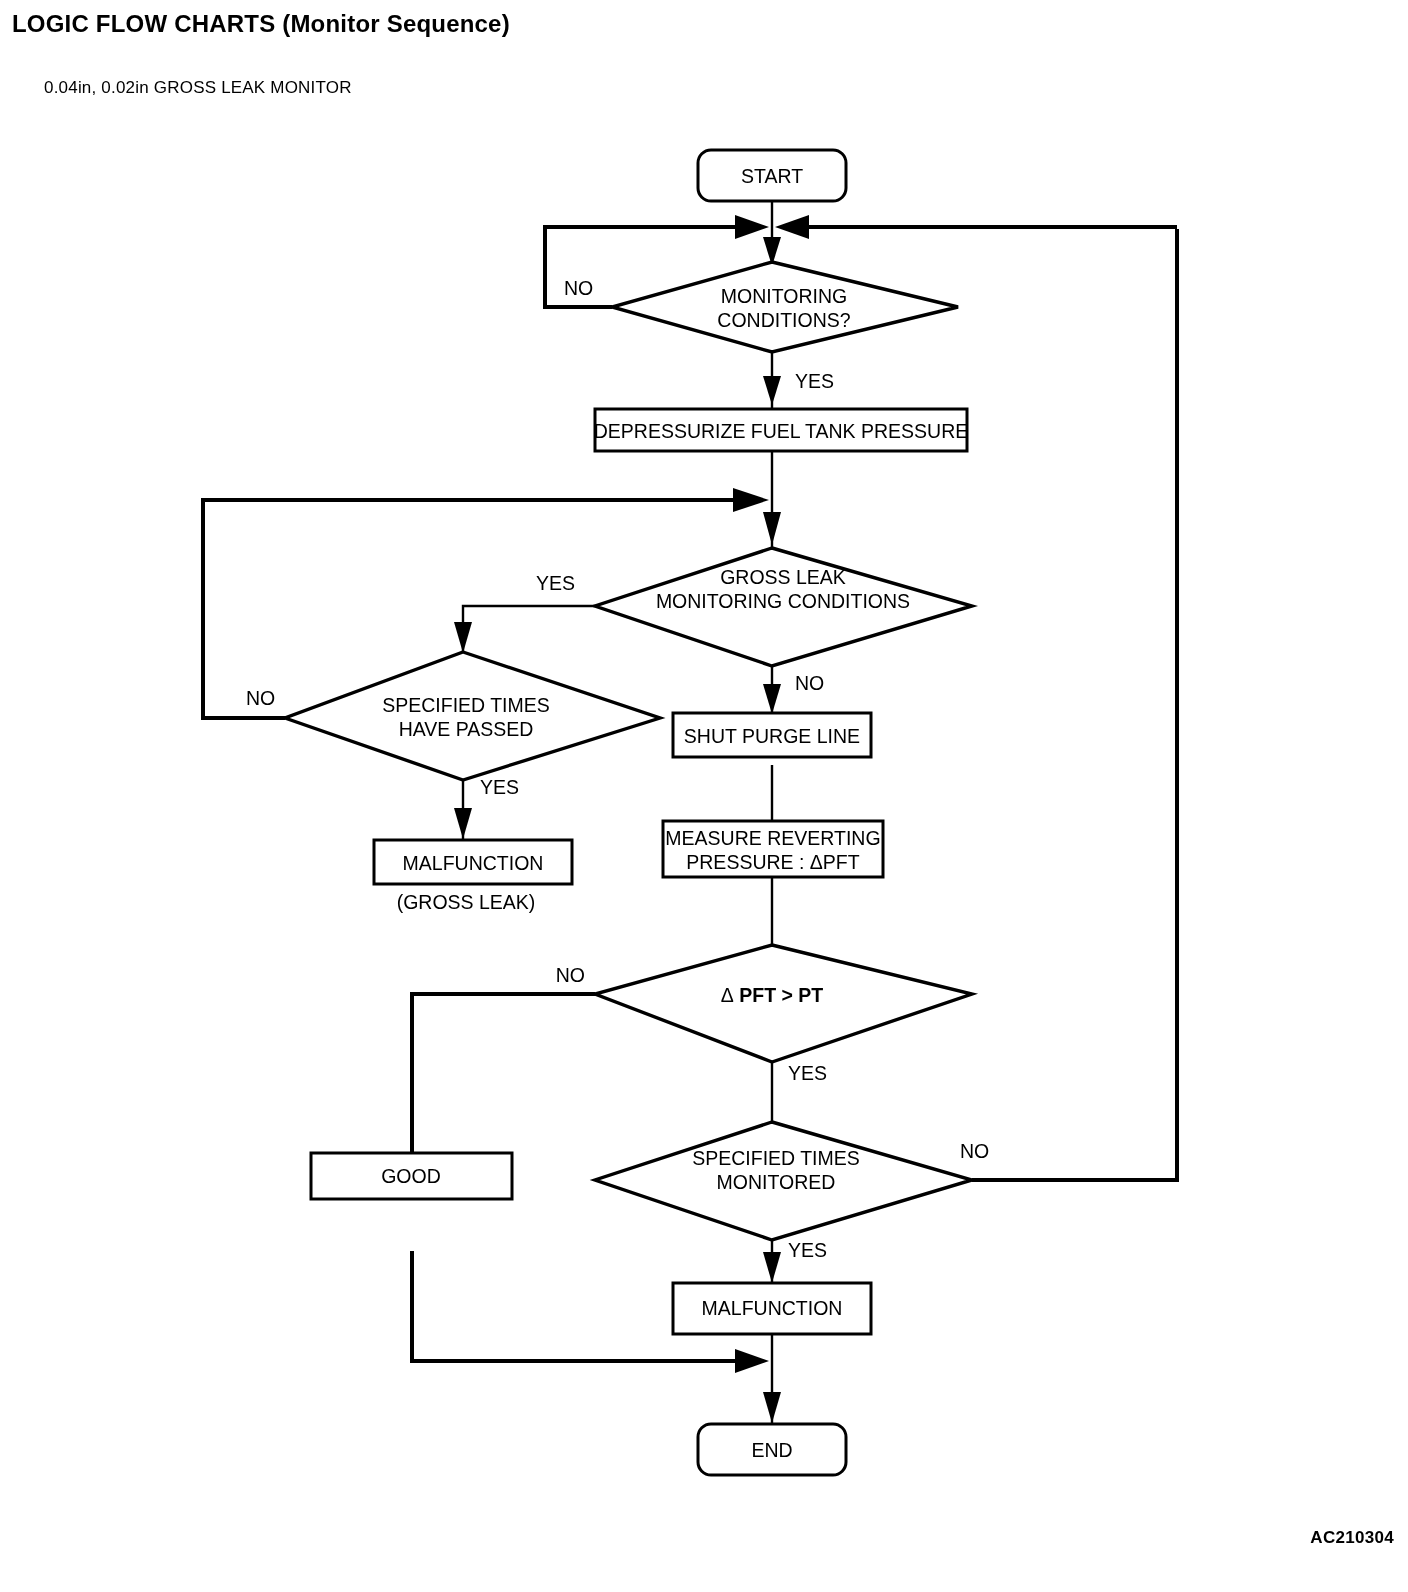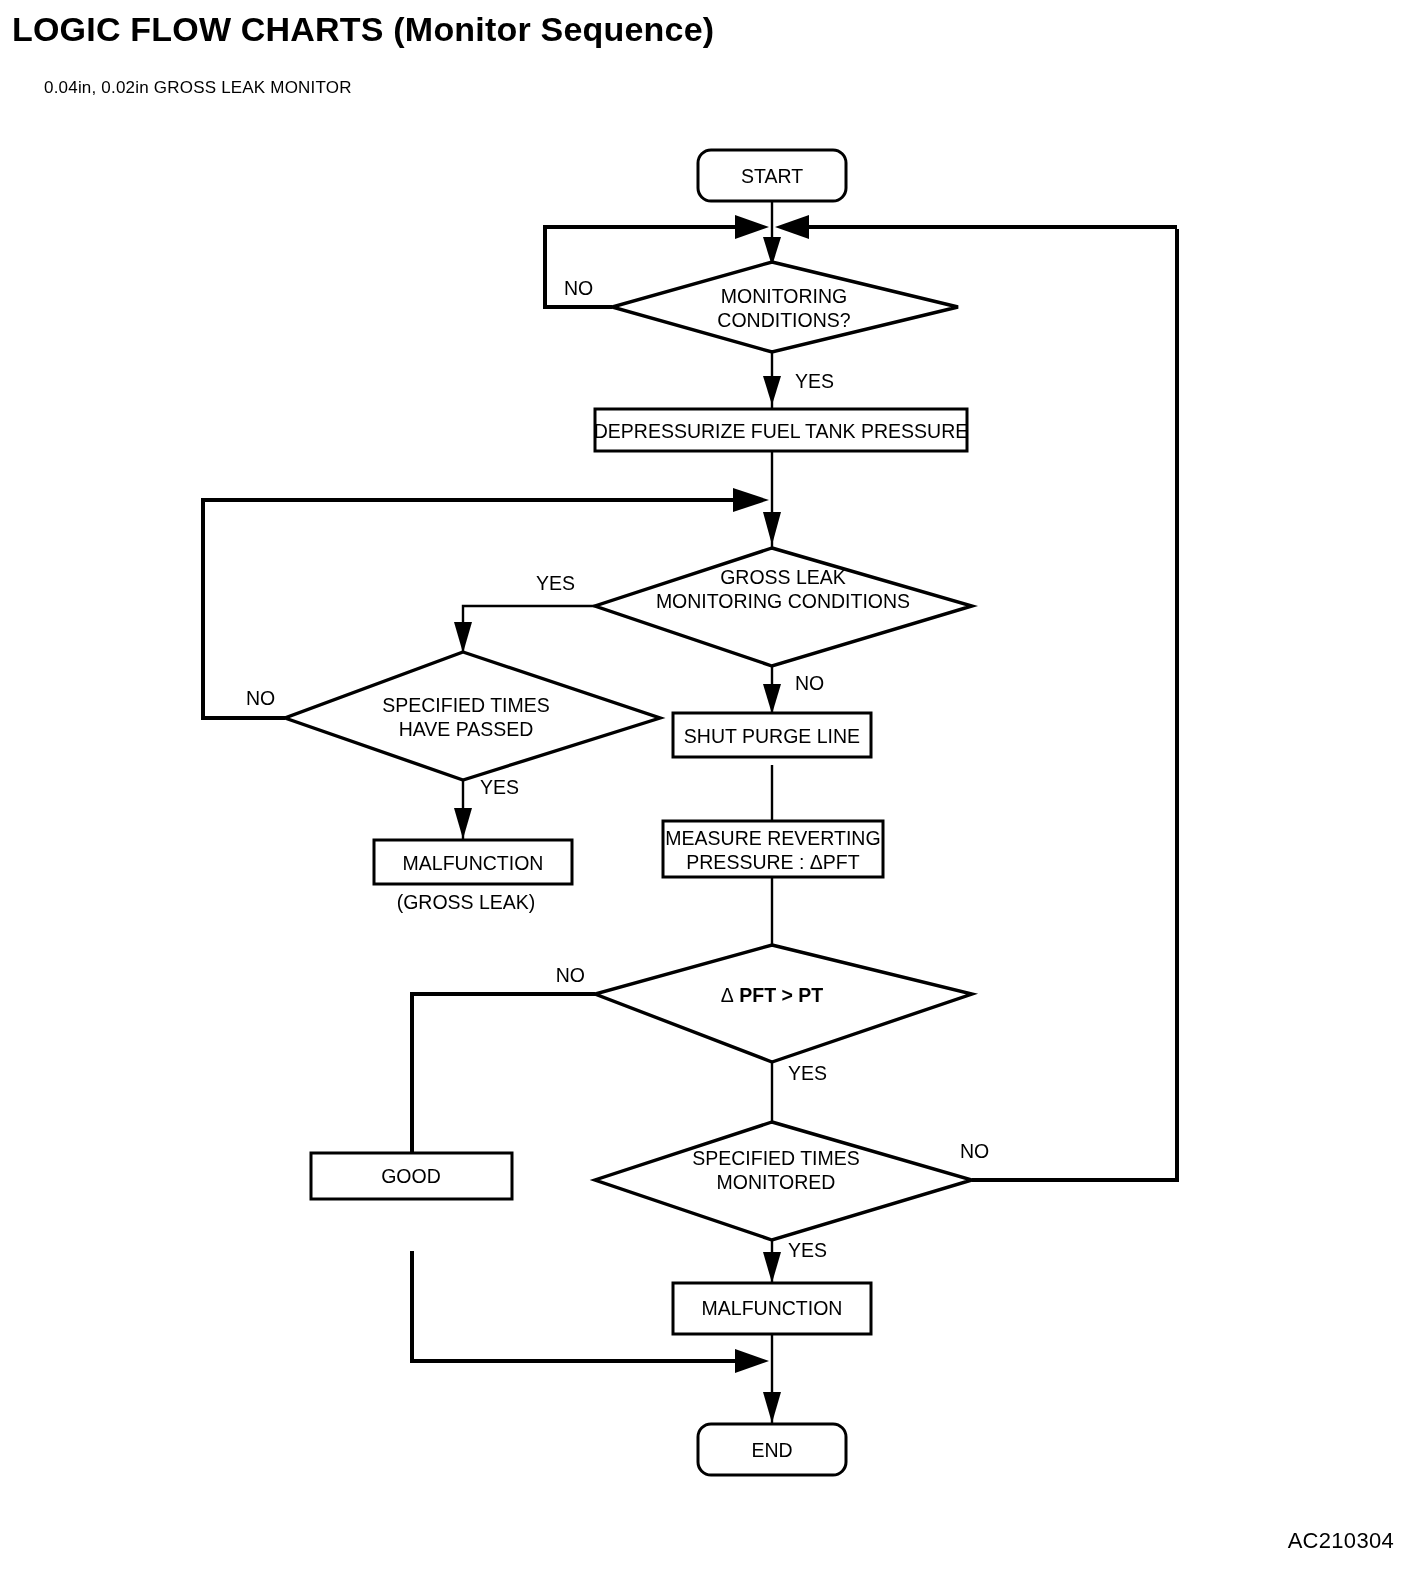--- a/index.html
+++ b/index.html
@@ -5,31 +5,31 @@
   html,body{margin:0;padding:0;background:#ffffff;}
   body{
     width:1408px;height:1592px;
     font-family:"Liberation Sans", sans-serif;
     color:#000000;
     position:relative;
     overflow:hidden;
   }
   #page-title{
     position:absolute;left:12px;top:10px;
-    font-size:34px;font-weight:bold;letter-spacing:.2px;
+    font-size:24px;font-weight:bold;letter-spacing:.2px;
     white-space:nowrap;
   }
   #page-subtitle{
     position:absolute;left:44px;top:78px;
     font-size:17px;font-weight:normal;letter-spacing:.2px;
     white-space:nowrap;
   }
   #figure-code{
     position:absolute;right:14px;top:1528px;
-    font-size:22px;font-weight:normal;letter-spacing:.3px;
+    font-size:17px;font-weight:bold;letter-spacing:.3px;
   }
   svg#flowchart{
     position:absolute;left:0;top:0;width:1408px;height:1592px;
   }
   svg#flowchart .shape{fill:#ffffff;stroke:#000000;}
   svg#flowchart .box{stroke-width:3;}
   svg#flowchart .term{stroke-width:3;}
   svg#flowchart .dia{stroke-width:3.4;}
   svg#flowchart .lnk{stroke:#000000;fill:none;stroke-width:2.4;}
   svg#flowchart .lnk-thick{stroke:#000000;fill:none;stroke-width:4;}

